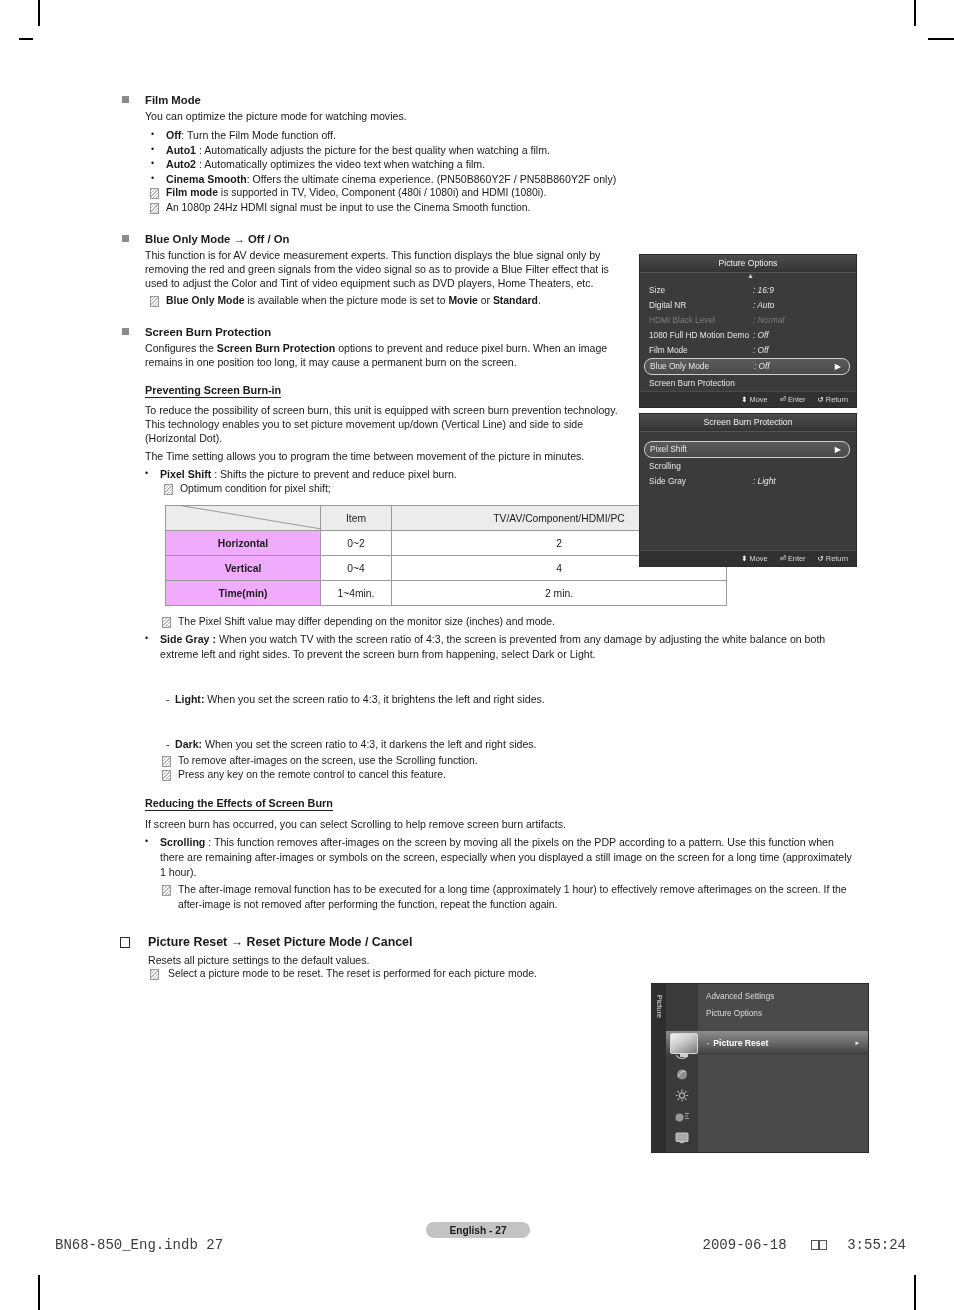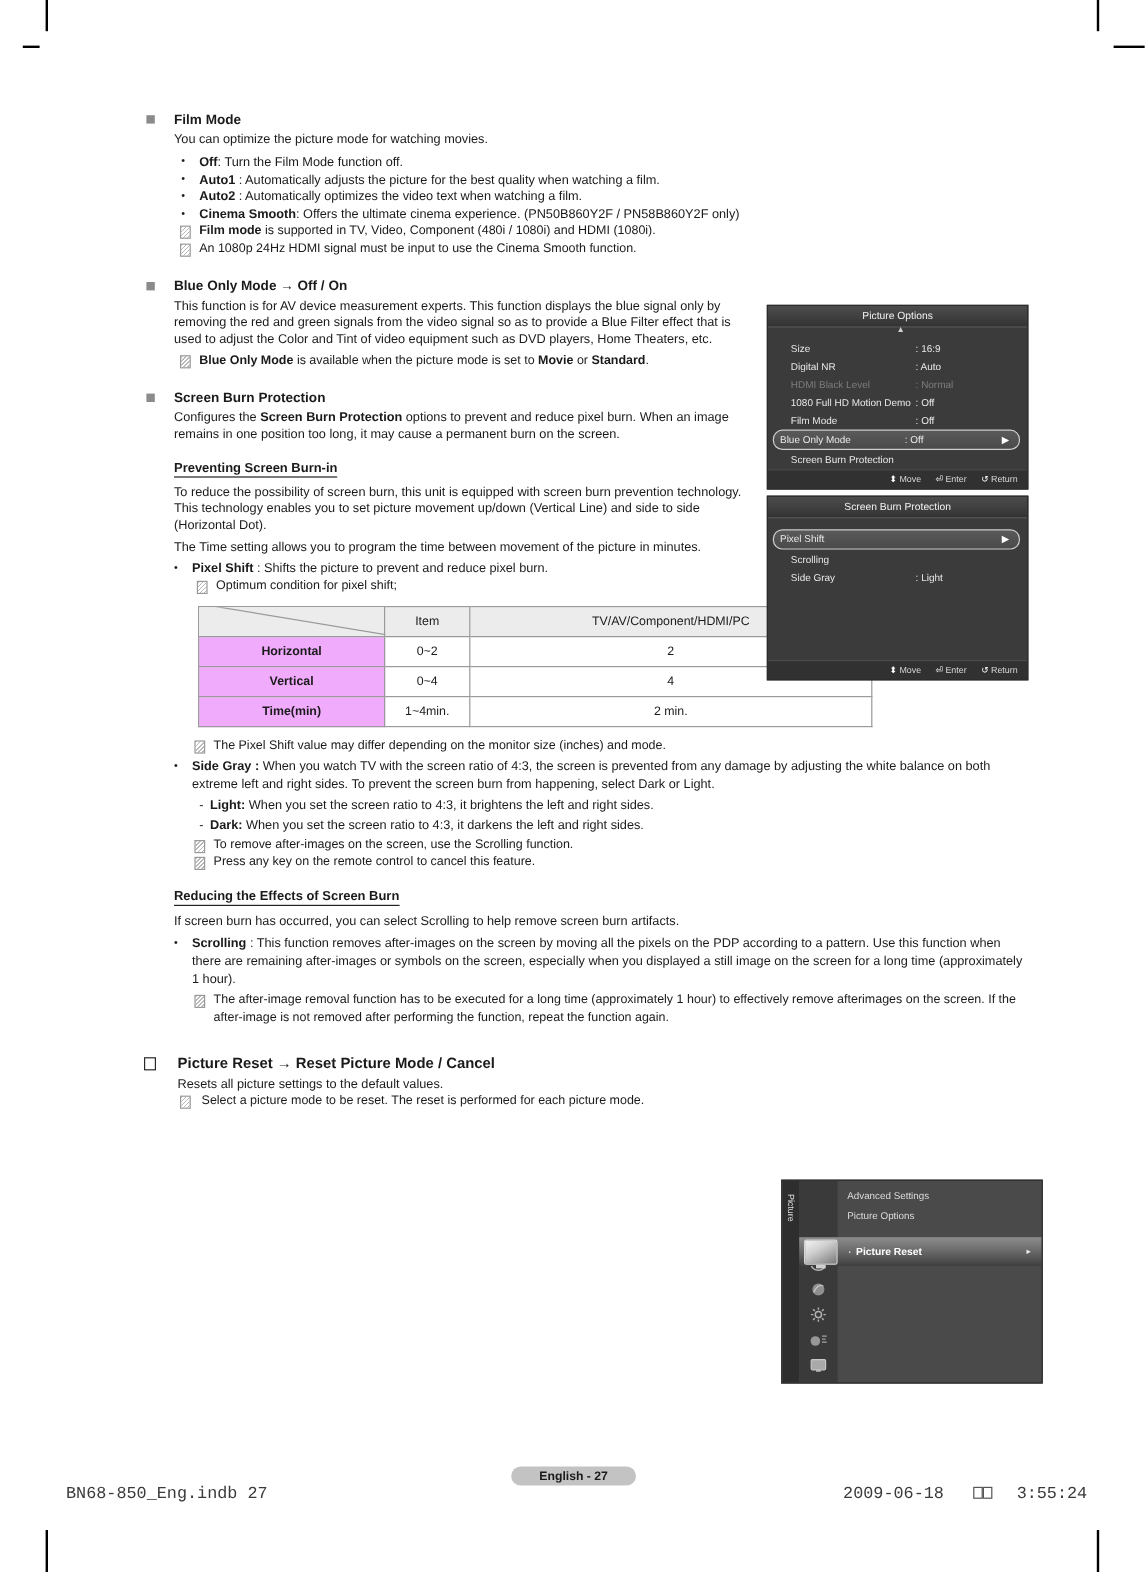--- a/index.html
+++ b/index.html
@@ -118,20 +118,21 @@
   .note.indent2::before { left: 46px; }
   .note.indent3 { padding-left: 60px; }
   .note.indent3::before { left: 44px; }
 
   
   .dash {
     position: relative;
     padding-left: 57px;
     font-size: 10.6px;
     line-height: 14.6px;
+    margin-top: 28px;
   }
   .dash::before {
     content: "-";
     position: absolute;
     left: 48px; top: 0px;
   }
 
   .subhead {
     font-size: 10.8px;
     font-weight: bold;
@@ -211,24 +212,24 @@
     color: #f2f2f2;
     background: linear-gradient(180deg,#4c4c4c 0%,#3f3f3f 55%,#333 100%);
     border-bottom: 1px solid #555;
   }
   .osd-body { position: relative; padding: 4px 0 0 0; }
   .osd-row {
     position: relative;
     height: 15px;
     line-height: 15px;
     display: flex;
-    padding-left: 19px;
+    padding-left: 9px;
   }
   .osd-row .lbl { width: 104px; white-space: nowrap; }
-  .osd-row .val { flex: 1; }
+  .osd-row .val { flex: 1; font-style: italic; }
   .osd-row.dim { color: #7d7d7d; }
   .osd-row.sel {
     border: 1px solid #cfcfcf;
     border-radius: 8px;
     margin: 0 6px 0 4px;
     padding-left: 5px;
     background: linear-gradient(180deg,#5a5a5a 0%,#4a4a4a 100%);
     height: 15px;
     line-height: 14px;
   }

